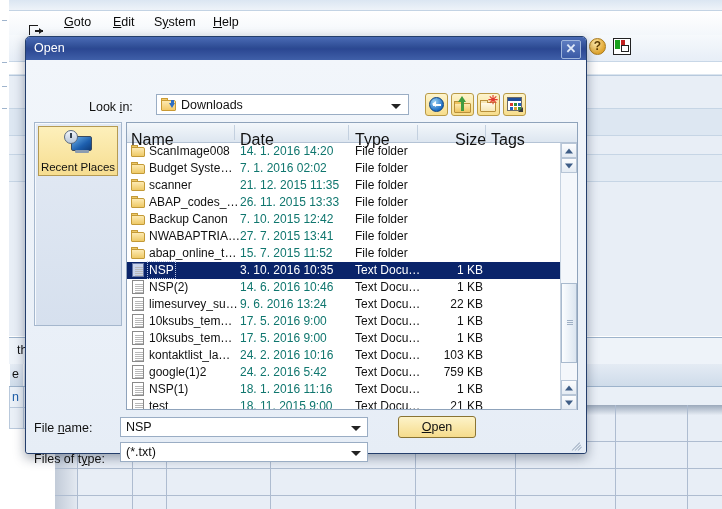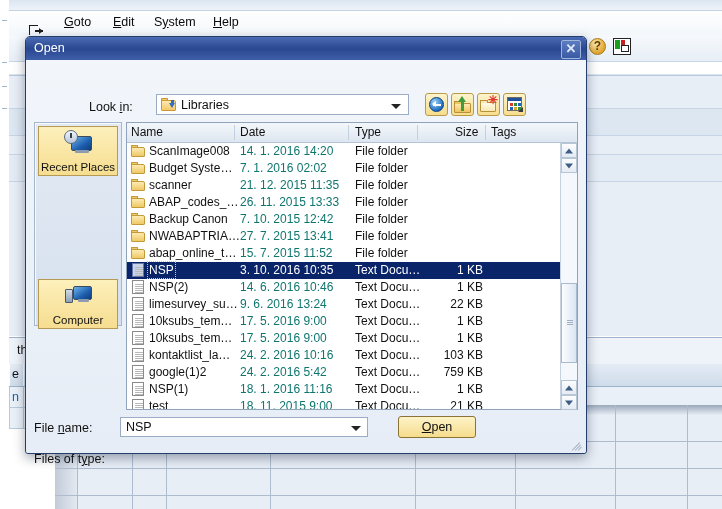--- a/index.html
+++ b/index.html
@@ -152,21 +152,21 @@
   .globe{position:absolute;left:0px;top:2px;width:17px;height:17px;border-radius:50%;
       background:radial-gradient(circle at 35% 30%,#bfe9a8,#3f9b4a 55%,#1c6fb0);border:1px solid #2b6a43;box-sizing:border-box;}
 
   .pctower{position:absolute;left:2px;top:6px;width:8px;height:14px;background:linear-gradient(#d3dce8,#8fa0b6);border:1px solid #4a586b;box-sizing:border-box;border-radius:1px;}
 
   
   .listwrap{position:absolute;left:100px;top:62px;right:8px;height:288px;
      background:#fff;border:1px solid #8fa3bb;box-sizing:border-box;}
   .colhdr{position:absolute;left:0;top:0;right:0;height:19px;
      background:linear-gradient(#f3f7fb,#dde6f0);border-bottom:1px solid #b4c3d5;}
-  .colhdr .ch{position:absolute;top:2px;font-size:12px;color:#111;white-space:nowrap;}
+  .colhdr .ch{position:absolute;top:8px;font-size:16px;color:#111;white-space:nowrap;}
   .colhdr .sep{position:absolute;top:2px;width:1px;height:15px;background:#c3d0df;}
 
   .rows{position:absolute;left:0;top:20px;right:17px;bottom:0;overflow:hidden;}
   .row{position:relative;height:17px;white-space:nowrap;}
   .row.sel{background:#0a246a;}
   .row .c-name{position:absolute;left:22px;top:1px;font-size:12px;color:#111;}
   .row .c-date{position:absolute;left:113px;top:1px;font-size:12px;color:#0f766e;}
   .row .c-type{position:absolute;left:228px;top:1px;font-size:12px;color:#111;}
   .row .c-size{position:absolute;left:300px;width:56px;top:1px;font-size:12px;color:#111;text-align:right;}
   .row.sel .c-name,.row.sel .c-date,.row.sel .c-type,.row.sel .c-size{color:#fff;}
@@ -322,21 +322,21 @@
 
     <div class="lookin-lbl">Look <u>i</u>n:</div>
 
     <div class="lookin-box">
       <div class="fico">
         <div class="t"></div>
           <div class="b"></div>
           <div class="dls"></div>
           <div class="dl"></div>
       </div>
-      <div class="txt">Libraries</div>
+      <div class="txt">Downloads</div>
       <div class="caret"></div>
     </div>
 
     <div class="tbbtn b1">
       <div class="ic-back">
           <div class="ar"></div>
           <div class="ah"></div>
         </div>
     </div>
     <div class="tbbtn b2">
@@ -373,28 +373,20 @@
         <div class="ico">
           <div class="mon" style="left:8px;top:6px;width:21px;height:15px;"></div>
           <div class="monbase" style="left:12px;top:20px;width:14px;"></div>
           <div class="clockico"></div>
         </div>
         <div class="lbl">Recent Places</div>
       </div>
 
 
 
-      <div class="place" style="top:156px">
-        <div class="ico">
-          <div class="pctower"></div>
-          <div class="mon" style="left:10px;top:3px;width:19px;height:14px;"></div>
-          <div class="monbase" style="left:15px;top:16px;width:11px;"></div>
-        </div>
-        <div class="lbl">Computer</div>
-      </div>
 
     </div>
 
     <div class="listwrap">
 
       <div class="colhdr">
         <div class="ch" style="left:4px">Name</div>
         <div class="sep" style="left:107px"></div>
         <div class="ch" style="left:113px">Date</div>
         <div class="sep" style="left:221px"></div>
@@ -616,20 +608,24 @@
       </div>
     </div>
 
     <div class="fl-lbl n">File <u>n</u>ame:</div>
     <div class="combo n">
       <div class="v">NSP</div>
       <div class="caret"></div>
     </div>
 
     <div class="fl-lbl t">Files of t<u>y</u>pe:</div>
+    <div class="combo t">
+      <div class="v">(*.txt)</div>
+      <div class="caret"></div>
+    </div>
 
     <div class="dbtn open"><span><u>O</u>pen</span></div>
 
     <div class="resize">
       <i style="left:1px;top:11px;width:11px"></i>
         <i style="left:4px;top:11px;width:8px"></i>
         <i style="left:7px;top:11px;width:5px"></i>
     </div>
   </div>
 </div>

